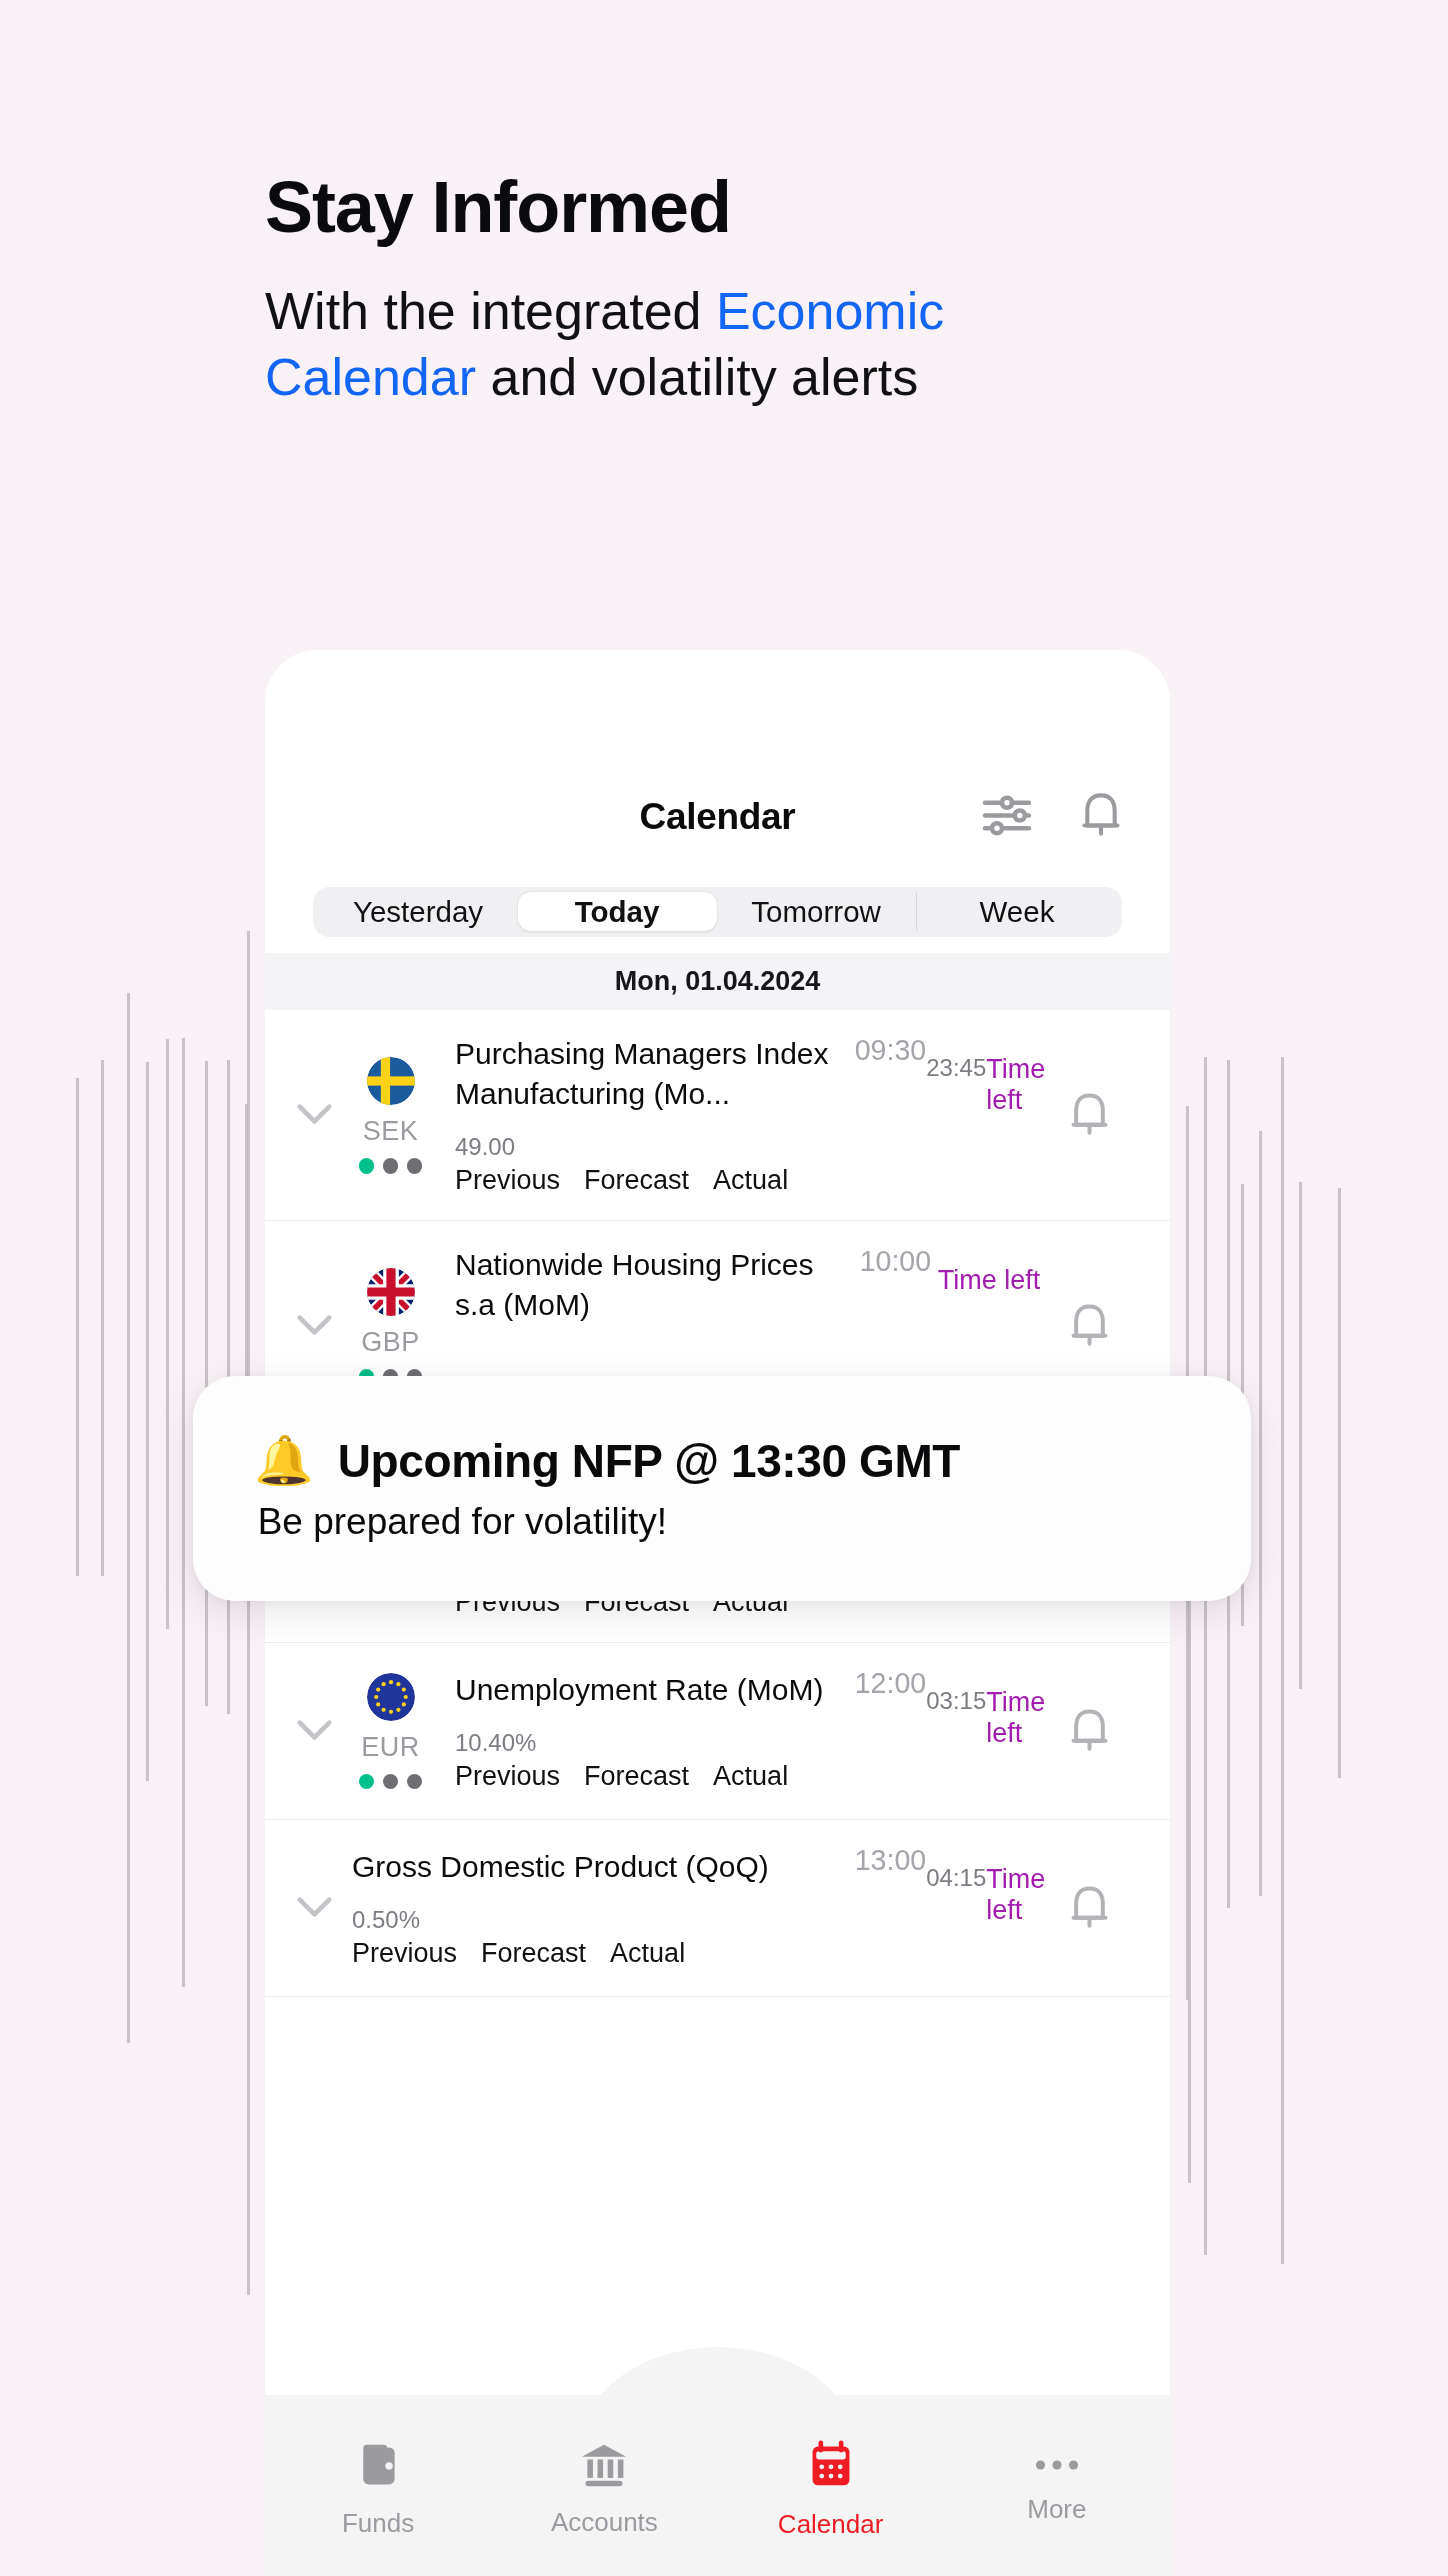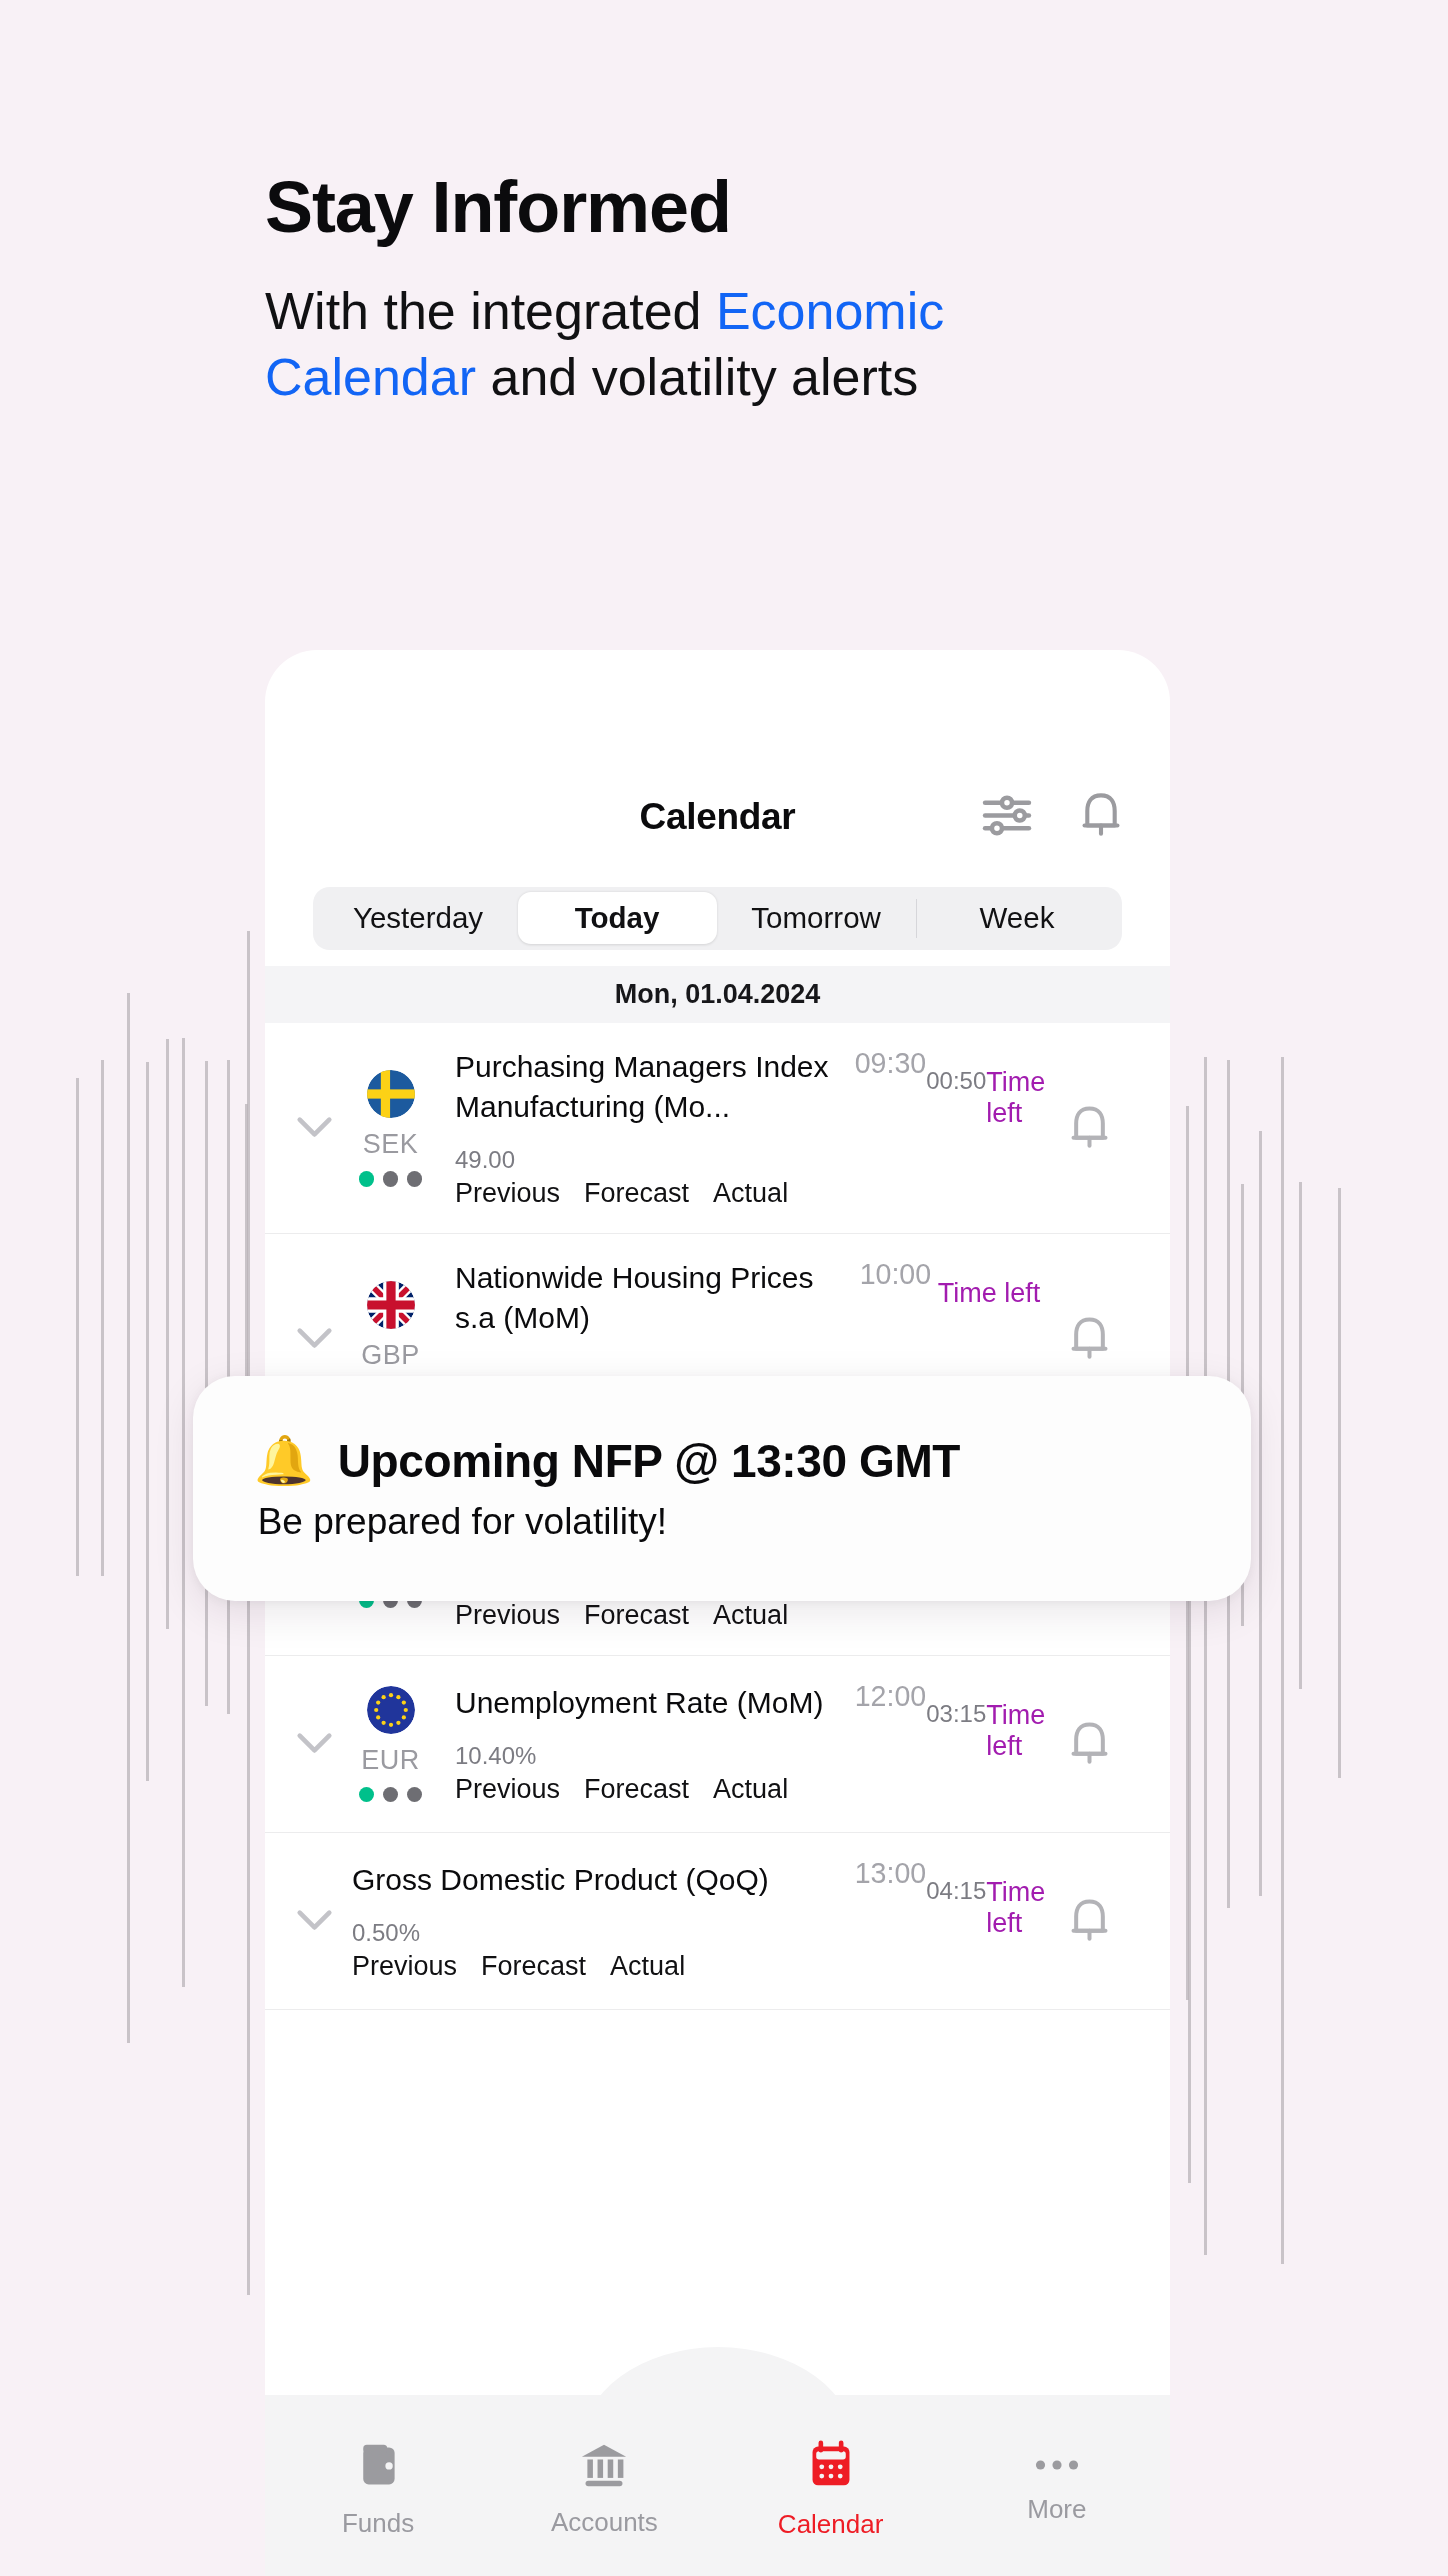--- a/index.html
+++ b/index.html
@@ -50,21 +50,21 @@
   .appbar .actions {
     position: absolute; right: 48px; top: 50%; transform: translateY(-50%);
     display: flex; align-items: center; gap: 48px;
   }
   .ic { display:block; }
 
   
   .segwrap { padding: 14.7px 48px 0 48px; }
   .segment {
     display: flex; align-items: center;
-    background: #f0f0f2; border-radius: 16.6px; height: 63px; padding: 5.5px;
+    background: #f0f0f2; border-radius: 16.6px; height: 50px; padding: 5.5px;
     position: relative;
   }
   .seg {
     flex: 1; text-align: center; font-size: 29.5px; color: #111113;
     height: 100%; display:flex; align-items:center; justify-content:center;
     border-radius: 13px; white-space: nowrap;
   }
   .seg.active { background:#ffffff; font-weight:700; box-shadow: 0 0.9px 2.8px rgba(0,0,0,.12); }
   .segdiv { width:1.8px; height: 39px; background:#d6d6da; }
 
@@ -248,21 +248,21 @@
             <div class="ename">Purchasing Managers Index Manufacturing (Mo...</div>
             <div class="prev">49.00</div>
             <div class="labels">
               <span>Previous</span>
               <span>Forecast</span>
               <span>Actual</span>
             </div>
           </div>
           <div class="right">
             <div class="etime">09:30</div>
-            <div class="tleft">00:50</div>
+            <div class="tleft">23:45</div>
             <div class="tlabel">Time left</div>
           </div>
           <div class="bell">
             <svg width="41" height="48" viewBox="0 0 46 54">
               <path d="M23 5 C12 5 8 13 8 22 L8 38 L38 38 L38 22 C38 13 34 5 23 5 Z" fill="none" stroke="#b3b3b7" stroke-width="4.5" stroke-linejoin="round"></path>
               <line x1="5" y1="38" x2="41" y2="38" stroke="#b3b3b7" stroke-width="4.5" stroke-linecap="round"></line>
               <line x1="23" y1="38" x2="23" y2="47" stroke="#b3b3b7" stroke-width="4.5" stroke-linecap="round"></line>
             </svg>
           </div>
         </div>

